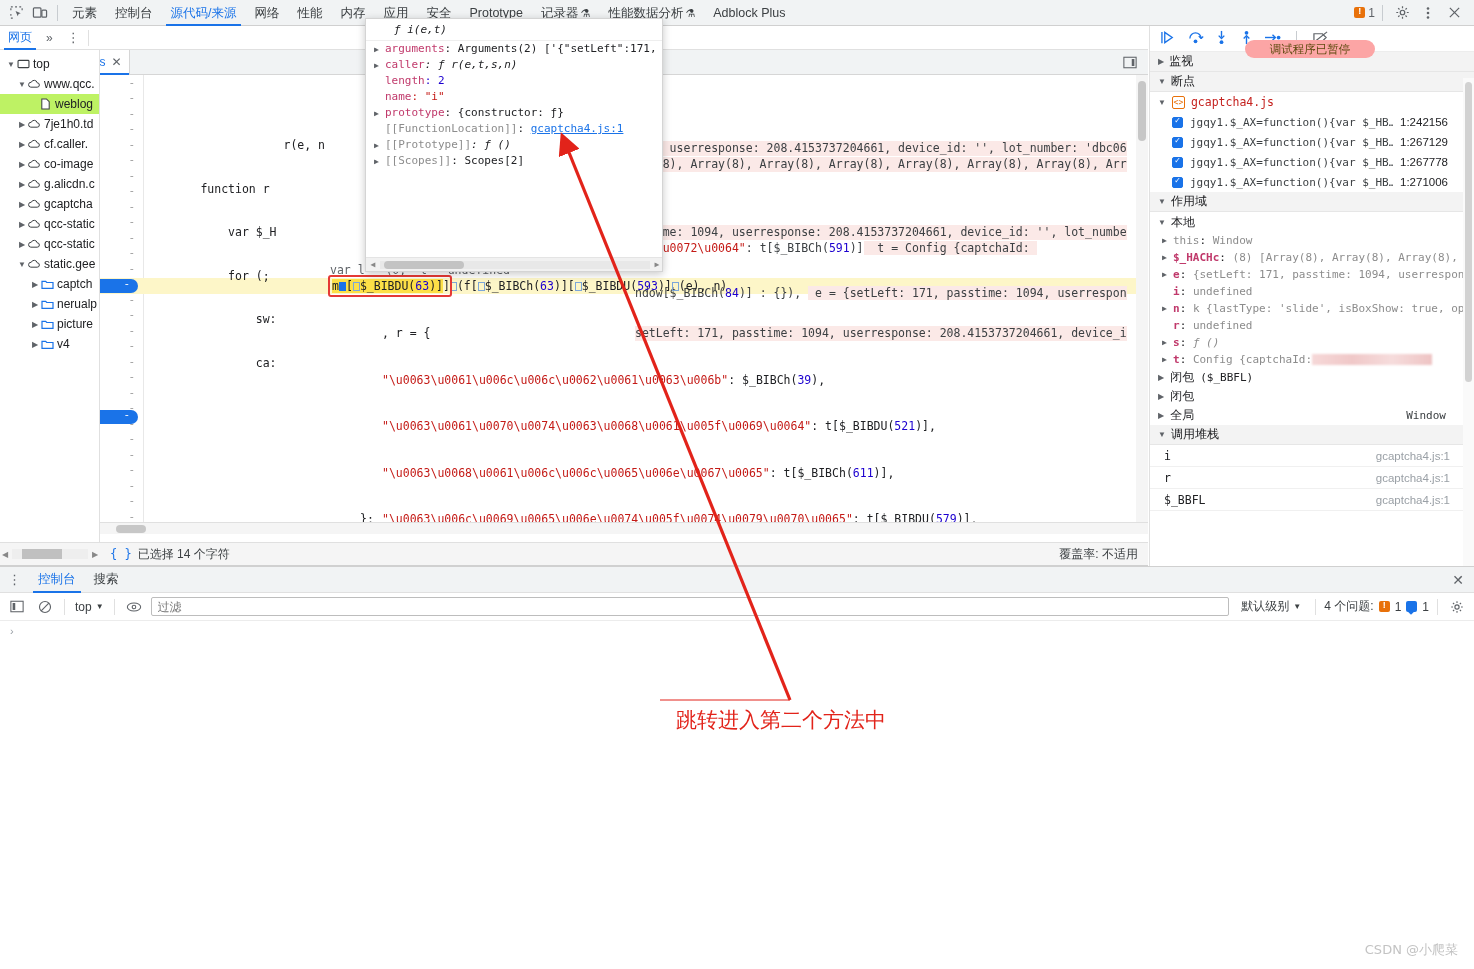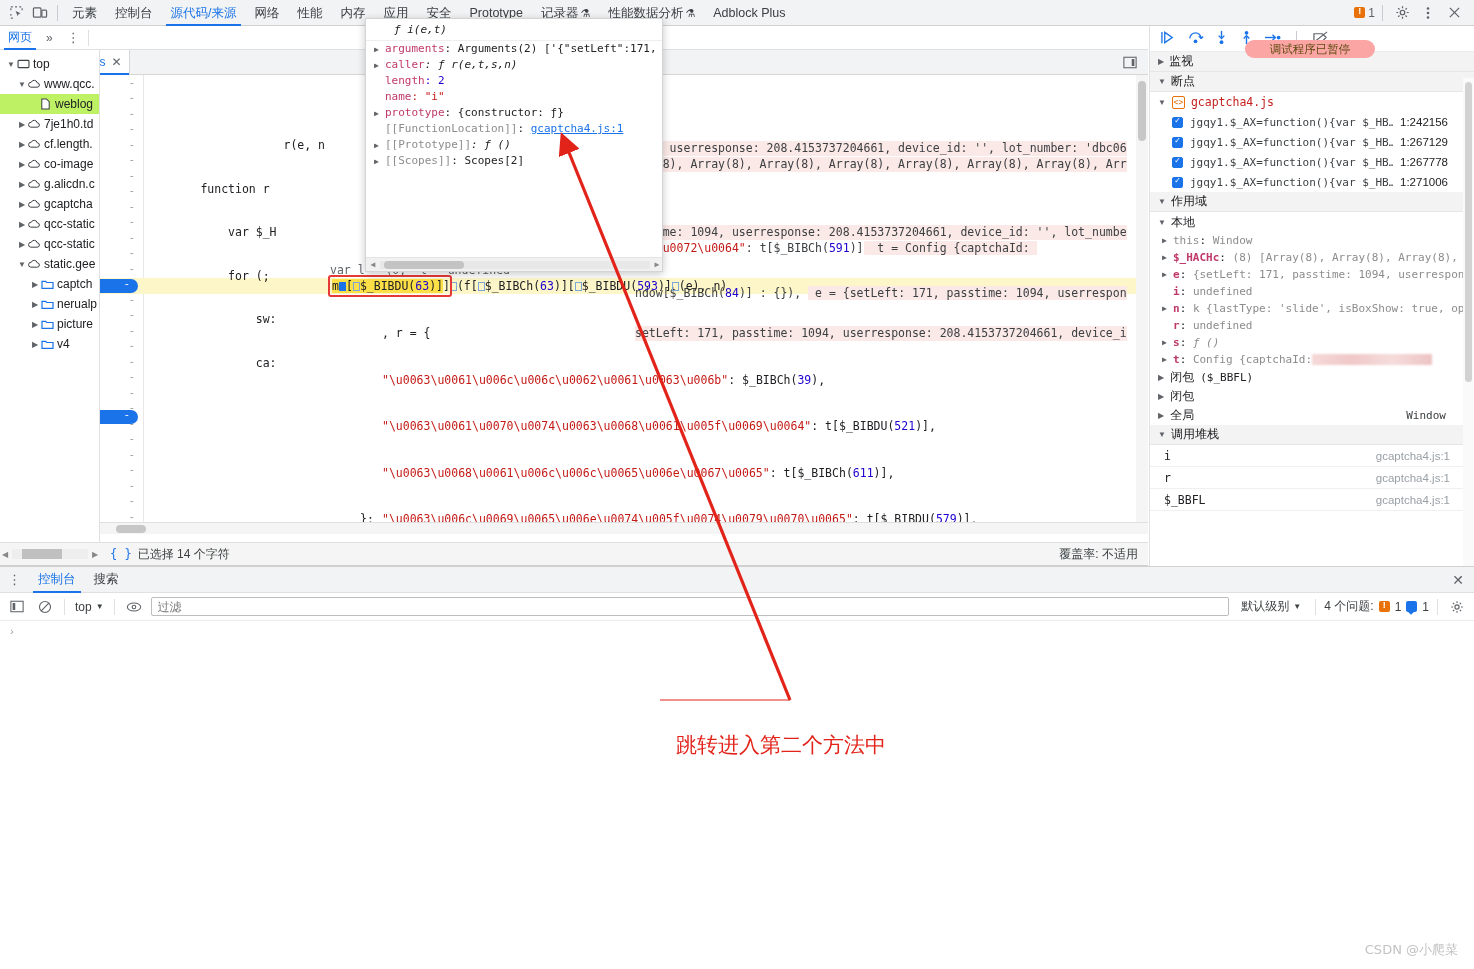--- a/index.html
+++ b/index.html
@@ -269,21 +269,21 @@
   .console-prompt {
     position: absolute; left: 0; top: 620px; width: 1474px; height: 20px; background: #fff;
     border-top: 1px solid #ececec; display:flex; align-items:center;
   }
   .console-prompt .caret { color:#9aa0a6; padding-left:10px; font-size:11px; }
 
   
   .annot-svg { position: absolute; left: 0; top: 0; width: 1474px; height: 969px; pointer-events: none; z-index: 60; }
   .annot-text {
     position: absolute; left: 676px; top: 706px; color: #e2231a; font-size: 21px;
-    font-family: "DejaVu Sans", sans-serif; white-space: nowrap; z-index: 61; margin-top: 25px;
+    font-family: "DejaVu Sans", sans-serif; white-space: nowrap; z-index: 61;
   }
   .watermark {
     position: absolute; right: 16px; bottom: 10px; color: #c3c3c3; font-size: 13px;
     font-family: "DejaVu Sans", sans-serif; z-index: 61;
   }
   .white-bottom { position:absolute; left:0; top:640px; width:1474px; height:329px; background:#fff; }
 </style>
 </head>
 <body>
 
@@ -408,21 +408,21 @@
         </span>
       <span class="tree-label">7je1h0.td</span>
     </div>
     <div class="tree-row" style="padding-left:17px">
       <span class="tw">▶</span>
       <span class="tree-ico">
           <svg width="14" height="10" viewBox="0 0 15 11">
             <path d="M4 9h7a2.4 2.4 0 000-4.8 3.4 3.4 0 00-6.5-.6A2.3 2.3 0 004 9z" stroke="#3c4043" fill="none" stroke-width="1.1"></path>
           </svg>
         </span>
-      <span class="tree-label">cf.length.</span>
+      <span class="tree-label">cf.caller.</span>
     </div>
     <div class="tree-row" style="padding-left:17px">
       <span class="tw">▶</span>
       <span class="tree-ico">
           <svg width="14" height="10" viewBox="0 0 15 11">
             <path d="M4 9h7a2.4 2.4 0 000-4.8 3.4 3.4 0 00-6.5-.6A2.3 2.3 0 004 9z" stroke="#3c4043" fill="none" stroke-width="1.1"></path>
           </svg>
         </span>
       <span class="tree-label">co-image</span>
     </div>

